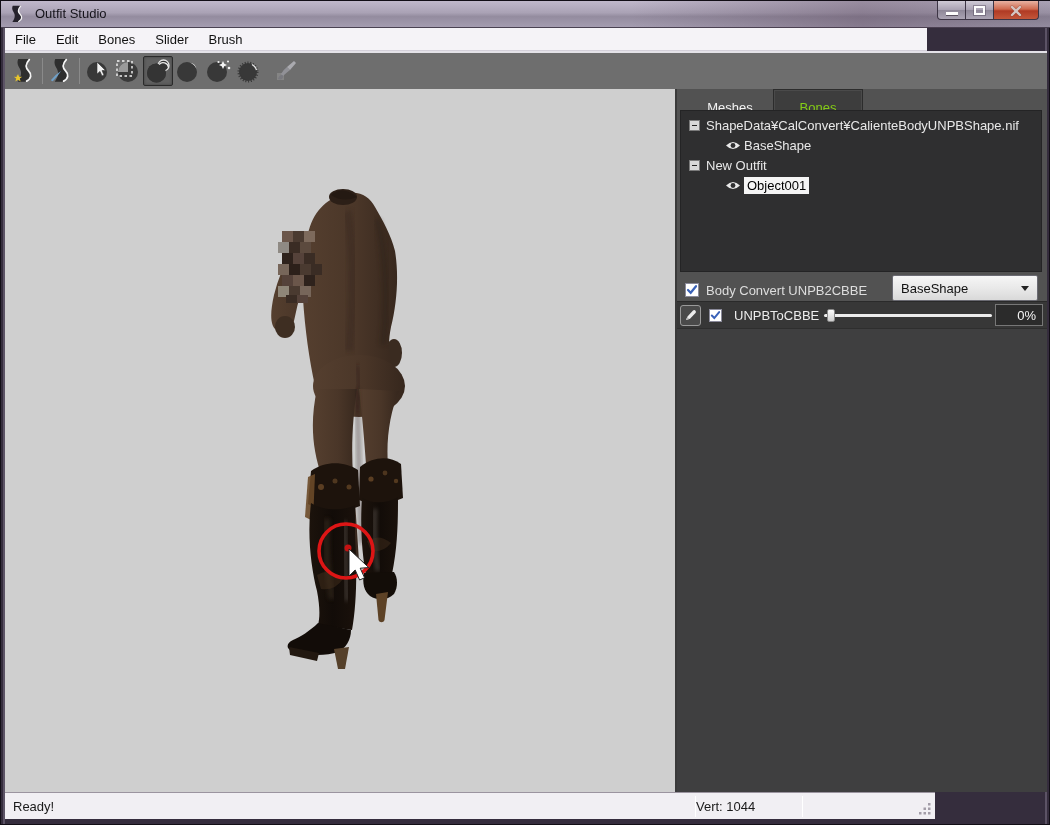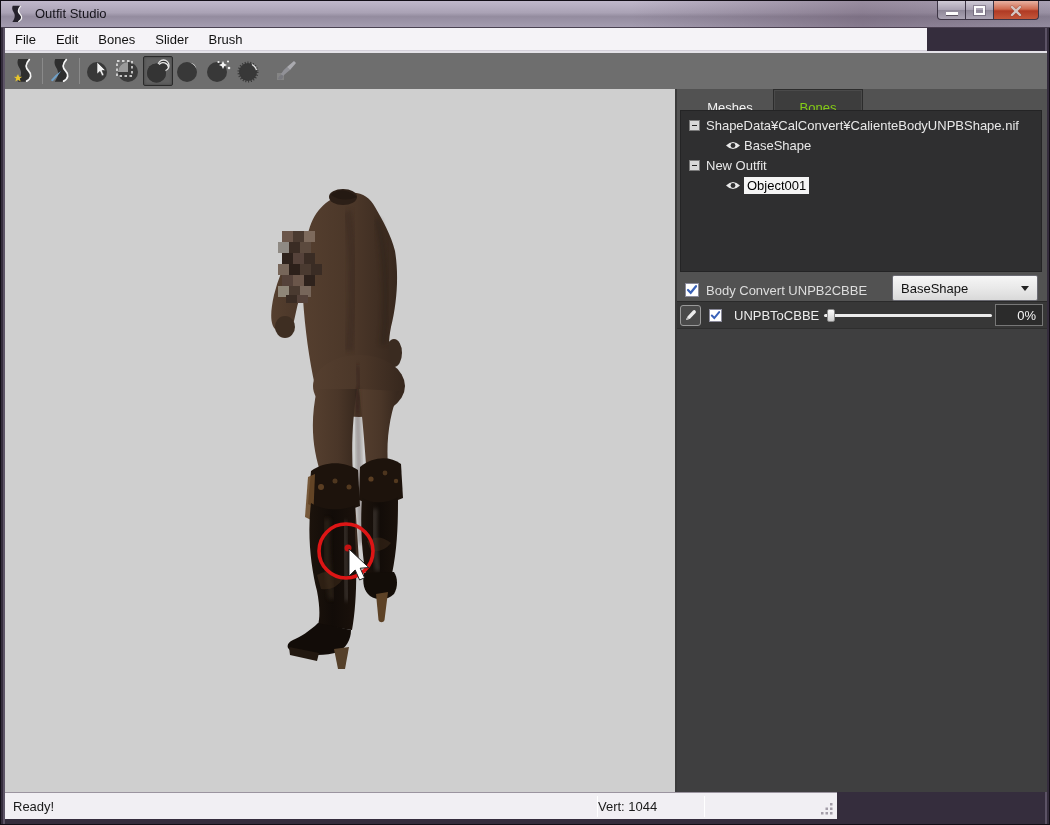--- a/index.html
+++ b/index.html
@@ -79,21 +79,21 @@
   .slider-row .checkbox { width:13px; height:13px; margin-left:8px; }
   .slider-label { font-size:13px; color:#ececec; margin-left:12px; width:88px; }
   .slider-track { position:relative; width:168px; height:14px; margin-left:2px; }
   .slider-track .rail { position:absolute; left:0; right:0; top:6px; height:3px; background:#ededed; border-radius:2px; }
   .slider-track .handle { position:absolute; left:3px; top:1px; width:8px; height:13px;
     background:linear-gradient(180deg,#fafafa,#cfcfcf); border:1px solid #8a8a8a; border-radius:2px; }
   .slider-value { position:absolute; right:4px; width:48px; height:22px; background:#2b2b2b; border:1px solid #777;
     color:#f5f5f5; font-size:13px; display:flex; align-items:center; justify-content:flex-end; padding-right:6px; }
 
   
-  .statusbar { position:absolute; left:4px; top:791px; width:832px; height:27px; background:#f1eff3;
+  .statusbar { position:absolute; left:4px; top:791px; width:930px; height:27px; background:#f1eff3;
     border-top:1px solid #9b949f; display:flex; align-items:center; font-size:13px; color:#1a1a1a; }
   .sb-left { flex:1; padding-left:8px; }
   .sb-div { width:1px; height:21px; background:#c9c4cd; border-right:1px solid #fff; }
   .sb-mid { width:106px; }
   .sb-right { width:132px; position:relative; height:100%; }
   .grip { position:absolute; right:3px; bottom:3px; }
 </style>
 </head>
 <body>
 

